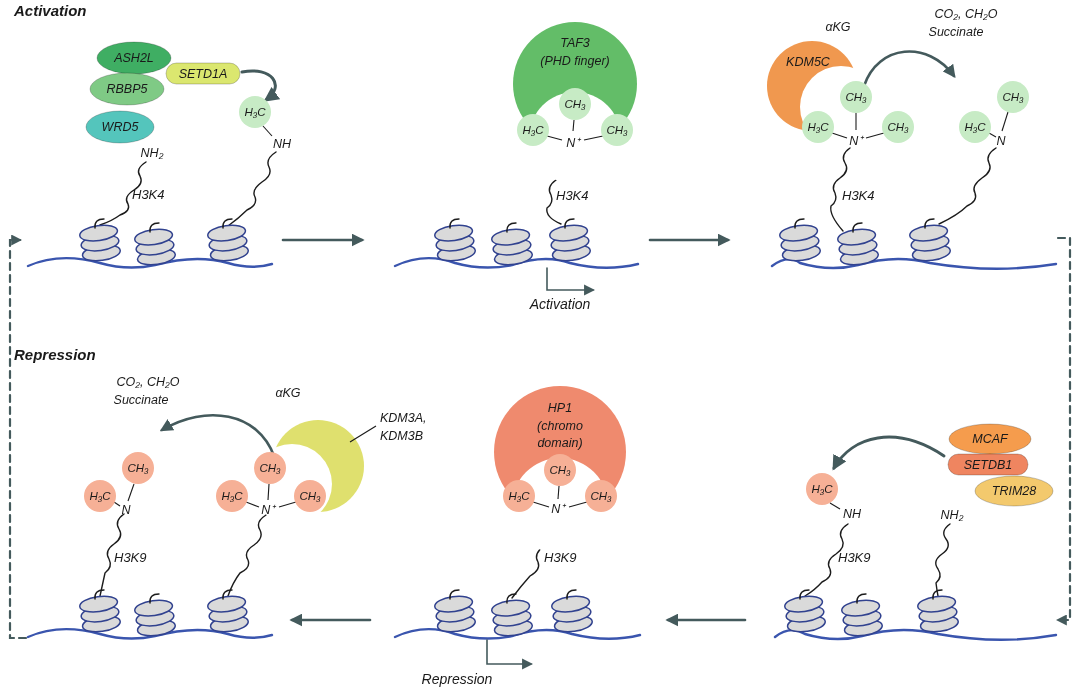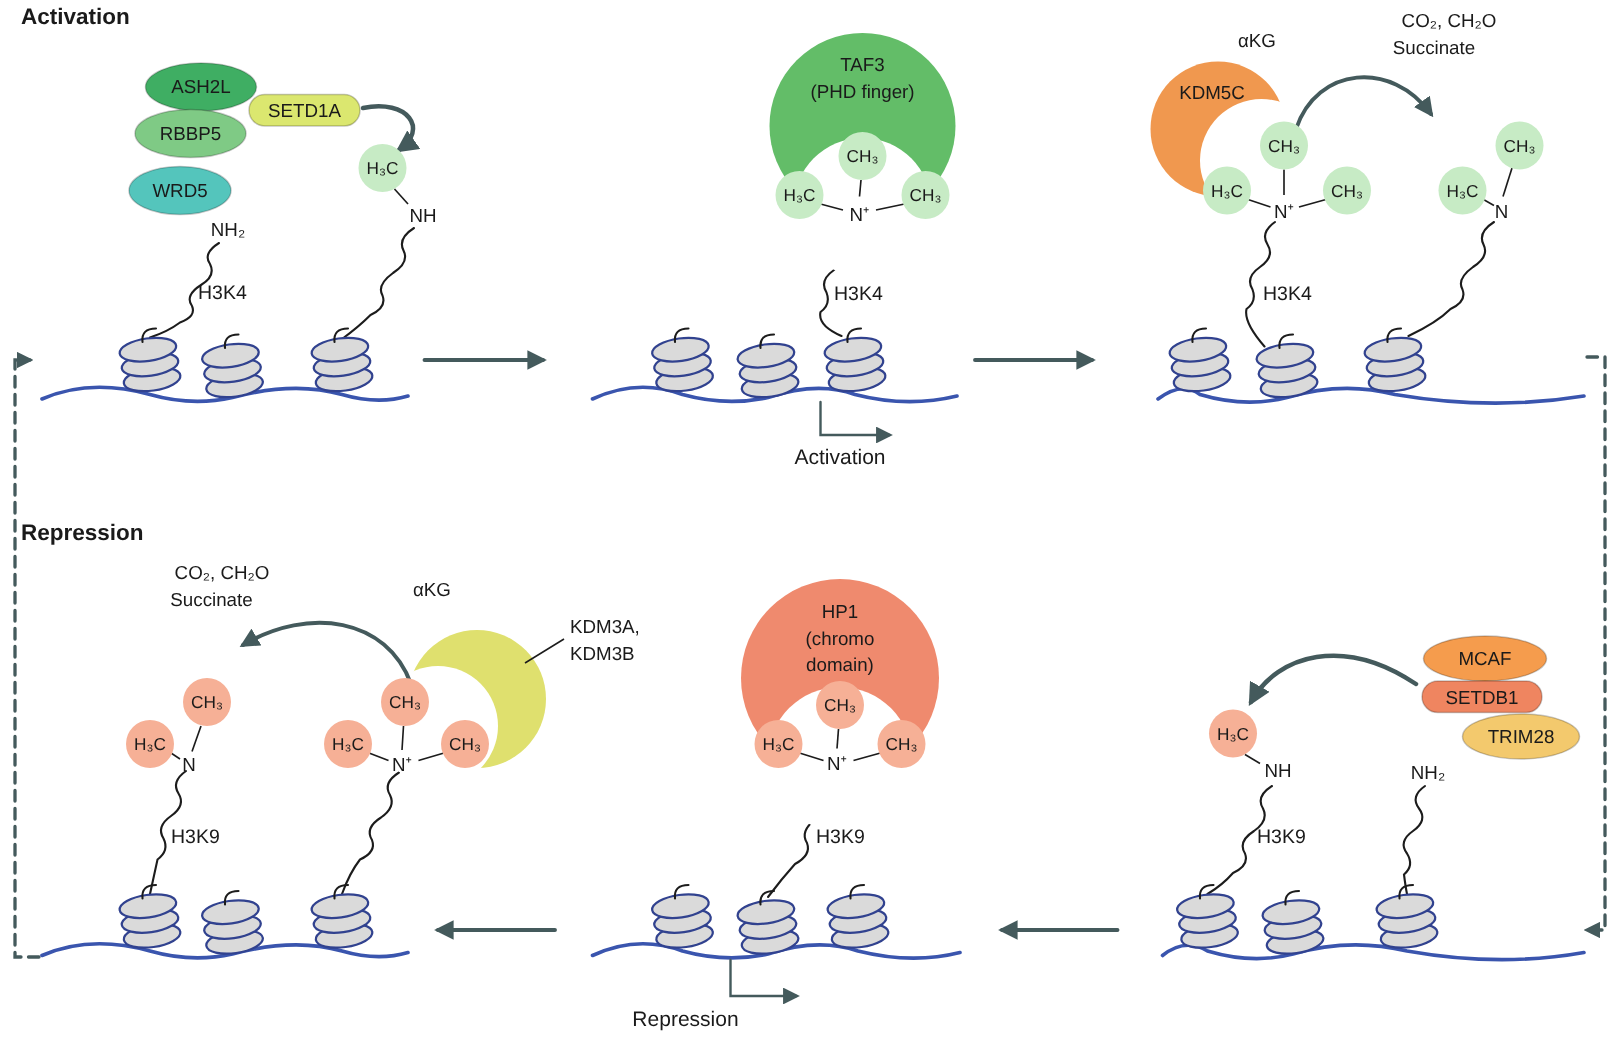--- a/index.html
+++ b/index.html
@@ -1,16 +1,16 @@
 <!DOCTYPE html>
 <html style="--c-arrow: #445a5c; --c-dna: #3a55ae; --c-nucleosome_fill: #dadada; --c-nucleosome_stroke: #31428f; --c-tail: #1c1c1c; --c-methyl_green: #c7ebc5; --c-methyl_salmon: #f6b096; --c-taf3: #63bd68; --c-hp1: #ef8a6e; --c-kdm5c: #f0984f; --c-kdm3: #dfe06e; --c-ash2l: #3fae63; --c-rbbp5: #7fca85; --c-wrd5: #54c5bc; --c-setd1a: #dbe76f; --c-mcaf: #f59c4d; --c-setdb1: #ef8560; --c-trim28: #f3c96d; --c-text: #1a1a1a;"><head>
 <meta charset="utf-8">
 <style>
   html,body{margin:0;padding:0;background:#fff;}
-  .canvas{position:relative;width:1080px;height:693px;background:#fff;overflow:hidden;}
+  .canvas{position:relative;width:1080px;height:693px;background:#fff;overflow:hidden;font-style:italic;}
   svg{display:block;width:1080px;height:693px;font-family:"Liberation Sans",sans-serif;}
   svg text{fill:var(--c-text,#1a1a1a);font-family:"Liberation Sans",sans-serif;}
   .heading{font-size:15px;font-weight:bold;}
   .tp{font-size:12.5px;}
   .tc{font-size:12.5px;}
   .tm{font-size:11.5px;}
   .tr{font-size:13px;}
   .tout{font-size:14px;}
   .mid{text-anchor:middle;}
   .nuc-disc{fill:var(--c-nucleosome_fill,#dadada);stroke:var(--c-nucleosome_stroke,#31428f);stroke-width:1.5;}

